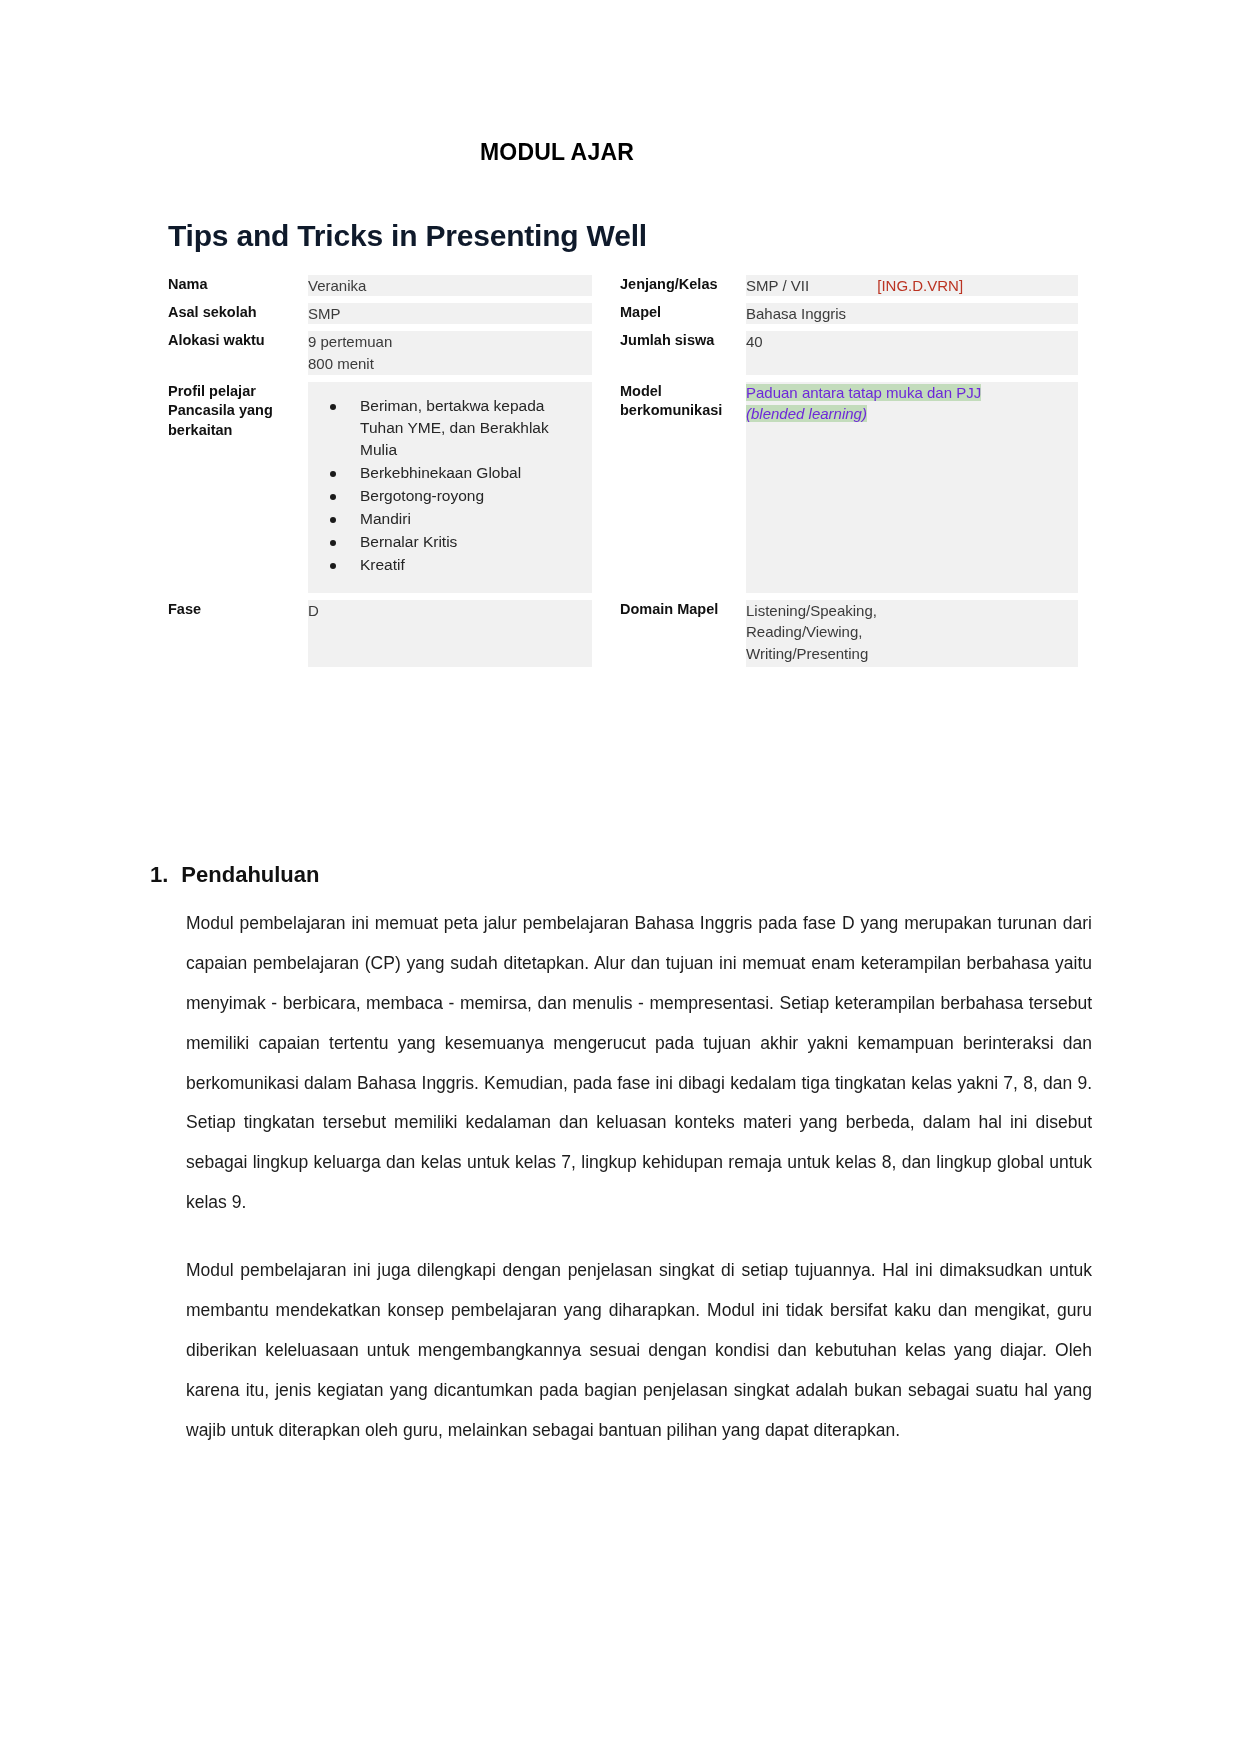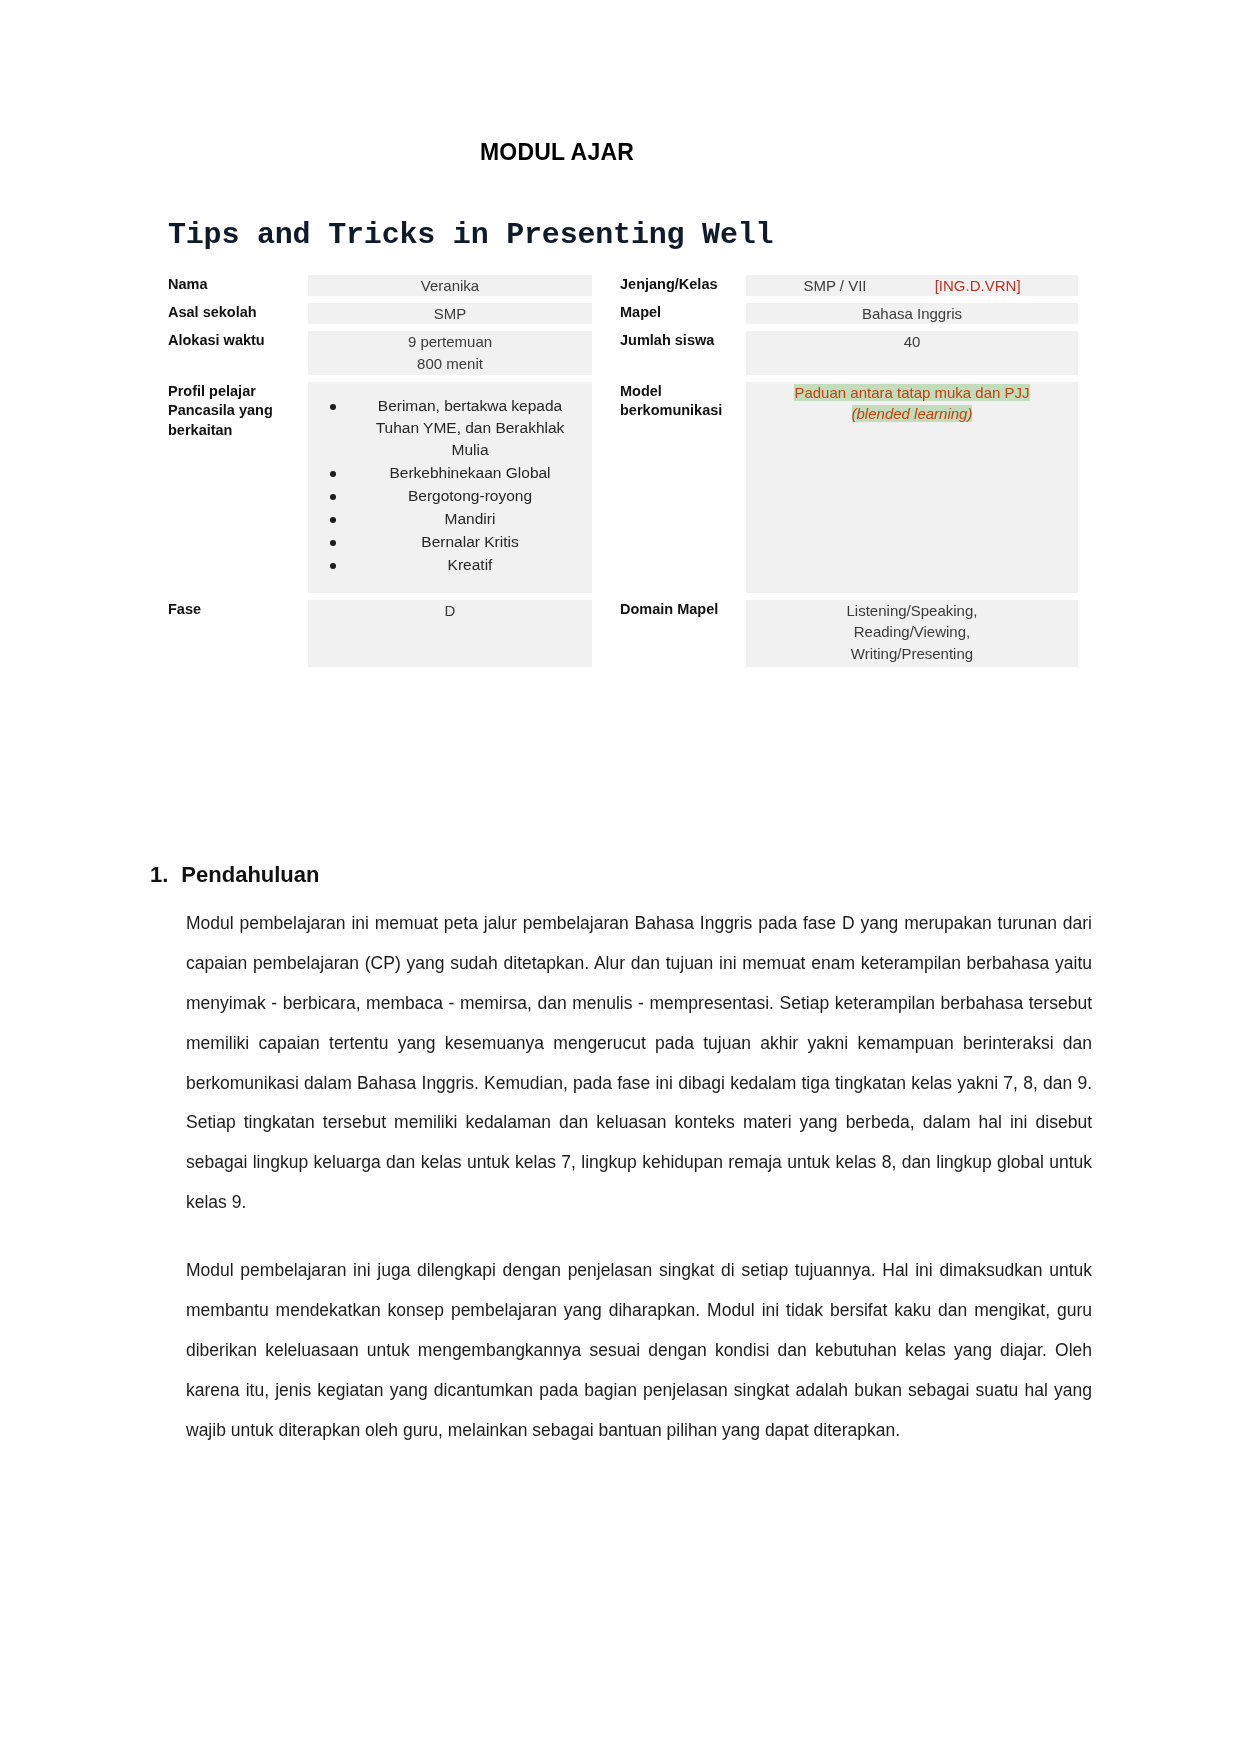--- a/index.html
+++ b/index.html
@@ -42,21 +42,20 @@
     top: 219px;
     width: 910px;
   }
   .block-heading {
     font-size: 30px;
     font-weight: bold;
     color: #0f1a2b;
     letter-spacing: -0.2px;
     margin: 0 0 16px 0;
     line-height: 1.1;
-    font-family: Liberation Mono, monospace;
   }
   table.info {
     border-collapse: separate;
     border-spacing: 0 7px;
     width: 910px;
     table-layout: fixed;
     font-size: 15px;
   }
   table.info td {
     vertical-align: top;
@@ -70,21 +69,20 @@
     line-height: 1.35;
     width: 140px;
   }
   .lbl.col3 { width: 120px; padding-left: 14px; }
   .val {
     background: #f1f1f1;
     color: #3b3b3b;
     font-size: 15px;
     padding: 11px 12px;
     line-height: 1.4;
-    text-align: center;
   }
   .spacer { width: 14px; background: transparent; }
 
   .bullets {
     margin: 0;
     padding-left: 52px;
     list-style: none;
   }
   .bullets li {
     position: relative;
@@ -98,21 +96,21 @@
     position: absolute;
     left: -30px;
     top: 9px;
     width: 6px;
     height: 6px;
     border-radius: 50%;
     background: #1b1b1b;
   }
   .hl {
     background: #c3dcbc;
-    color: #c2410c;
+    color: #6d28d9;
     display: inline;
     box-decoration-break: clone;
     -webkit-box-decoration-break: clone;
   }
   .hl em { font-style: italic; }
   .code-red {
     color: #bb3322;
     font-weight: normal;
     font-size: 15px;
     white-space: nowrap;

